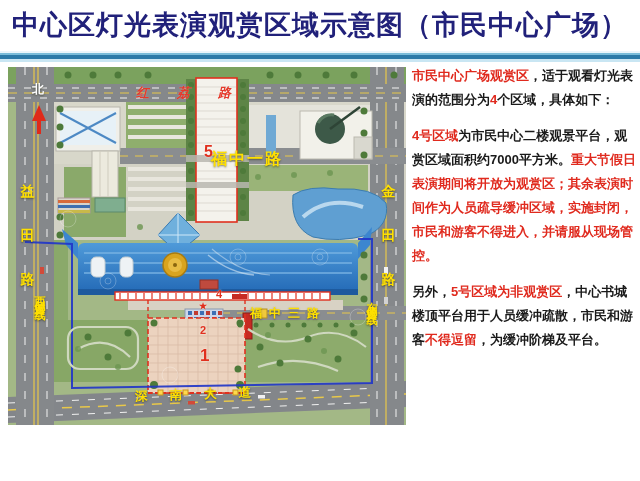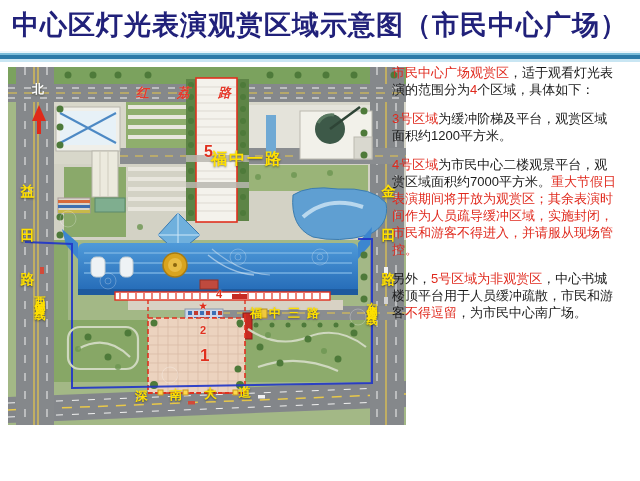--- a/index.html
+++ b/index.html
@@ -16,22 +16,22 @@
   
   .map{position:absolute;left:8px;top:67px;width:398px;height:358px;}
   .map svg{position:absolute;left:0;top:0;}
   .mlabel{position:absolute;font-weight:bold;line-height:1;white-space:nowrap;
           text-shadow:0 1px 2px rgba(30,30,0,.55);}
   .yellow{color:#ffe000;}
   .redtxt{color:#e5392b;text-shadow:0 0 1px rgba(255,255,255,.4);font-style:italic;}
   .vert{writing-mode:vertical-rl;text-orientation:upright;}
   .zone{color:#e0301e;text-shadow:0 0 2px rgba(255,255,255,.75);}
   
-  .panel{position:absolute;left:392px;top:64px;width:224px;height:390px;
-         font-weight:normal;font-size:13px;line-height:17px;color:#1a1a1a;}
+  .panel{position:absolute;left:412px;top:64px;width:224px;height:390px;
+         font-weight:bold;font-size:13px;line-height:24px;color:#1a1a1a;}
   .panel p{margin:0 0 12px 0;}
   .seg-red{color:#e02a1e;}
   .seg-blk{color:#1a1a1a;}
 </style>
 </head>
 <body>
 
 <div class="screen">
 
   <div class="title">中心区灯光表演观赏区域示意图（市民中心广场）</div>
@@ -404,25 +404,22 @@
     <div class="mlabel zone" style="left:191px;top:235px;font-size:9px;">★</div>
     <div class="mlabel zone" style="left:192px;top:258px;font-size:11px;">2</div>
     <div class="mlabel zone" style="left:192px;top:280px;font-size:17px;">1</div>
   </div>
 
   <div class="panel">
     <p>
       <span class="seg-red">市民中心广场观赏区</span><span class="seg-blk">，适于观看灯光表演的范围分为</span><span class="seg-red">4</span><span class="seg-blk">个区域，具体如下：</span>
     </p>
     <p>
-      <span class="seg-red">3号区域</span><span class="seg-blk">为缓冲阶梯及平台，观赏区域面积约1200平方米。</span>
-    </p>
-    <p>
       <span class="seg-red">4号区域</span><span class="seg-blk">为市民中心二楼观景平台，观赏区域面积约7000平方米。</span><span class="seg-red">重大节假日表演期间将开放为观赏区；其余表演时间作为人员疏导缓冲区域，实施封闭，市民和游客不得进入，并请服从现场管控。</span>
     </p>
     <p>
-      <span class="seg-blk">另外，</span><span class="seg-red">5号区域为非观赏区</span><span class="seg-blk">，中心书城楼顶平台用于人员缓冲疏散，市民和游客</span><span class="seg-red">不得逗留</span><span class="seg-blk">，为市民中心南广场。</span>
+      <span class="seg-blk">另外，</span><span class="seg-red">5号区域为非观赏区</span><span class="seg-blk">，中心书城楼顶平台用于人员缓冲疏散，市民和游客</span><span class="seg-red">不得逗留</span><span class="seg-blk">，为缓冲阶梯及平台。</span>
     </p>
   </div>
 
   <div class="bar-bottom"></div>
   <div class="bar-bottom2"></div>
 </div>
 
 </body></html>

